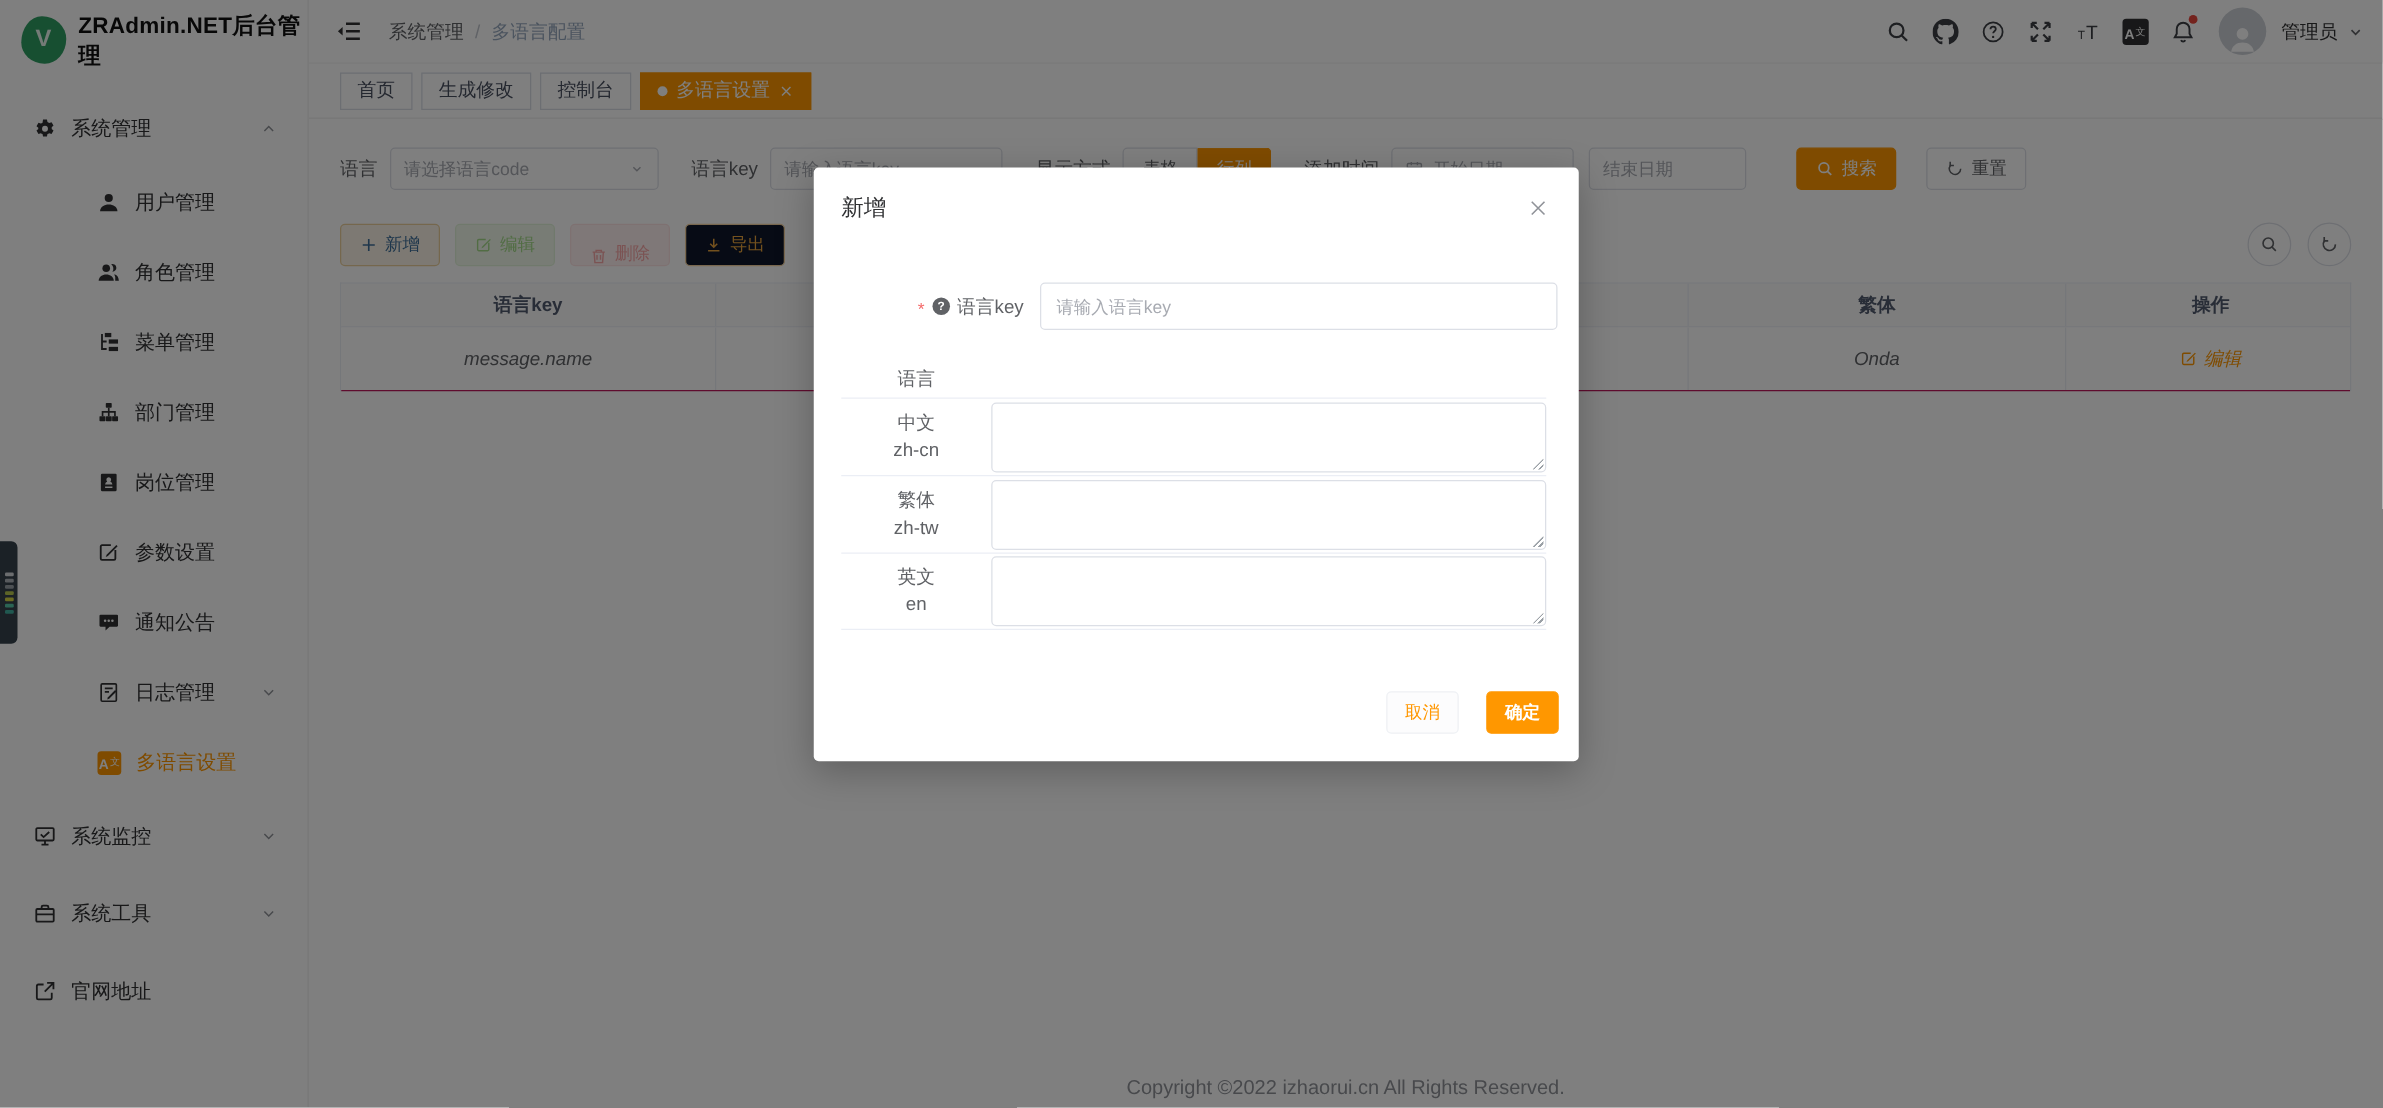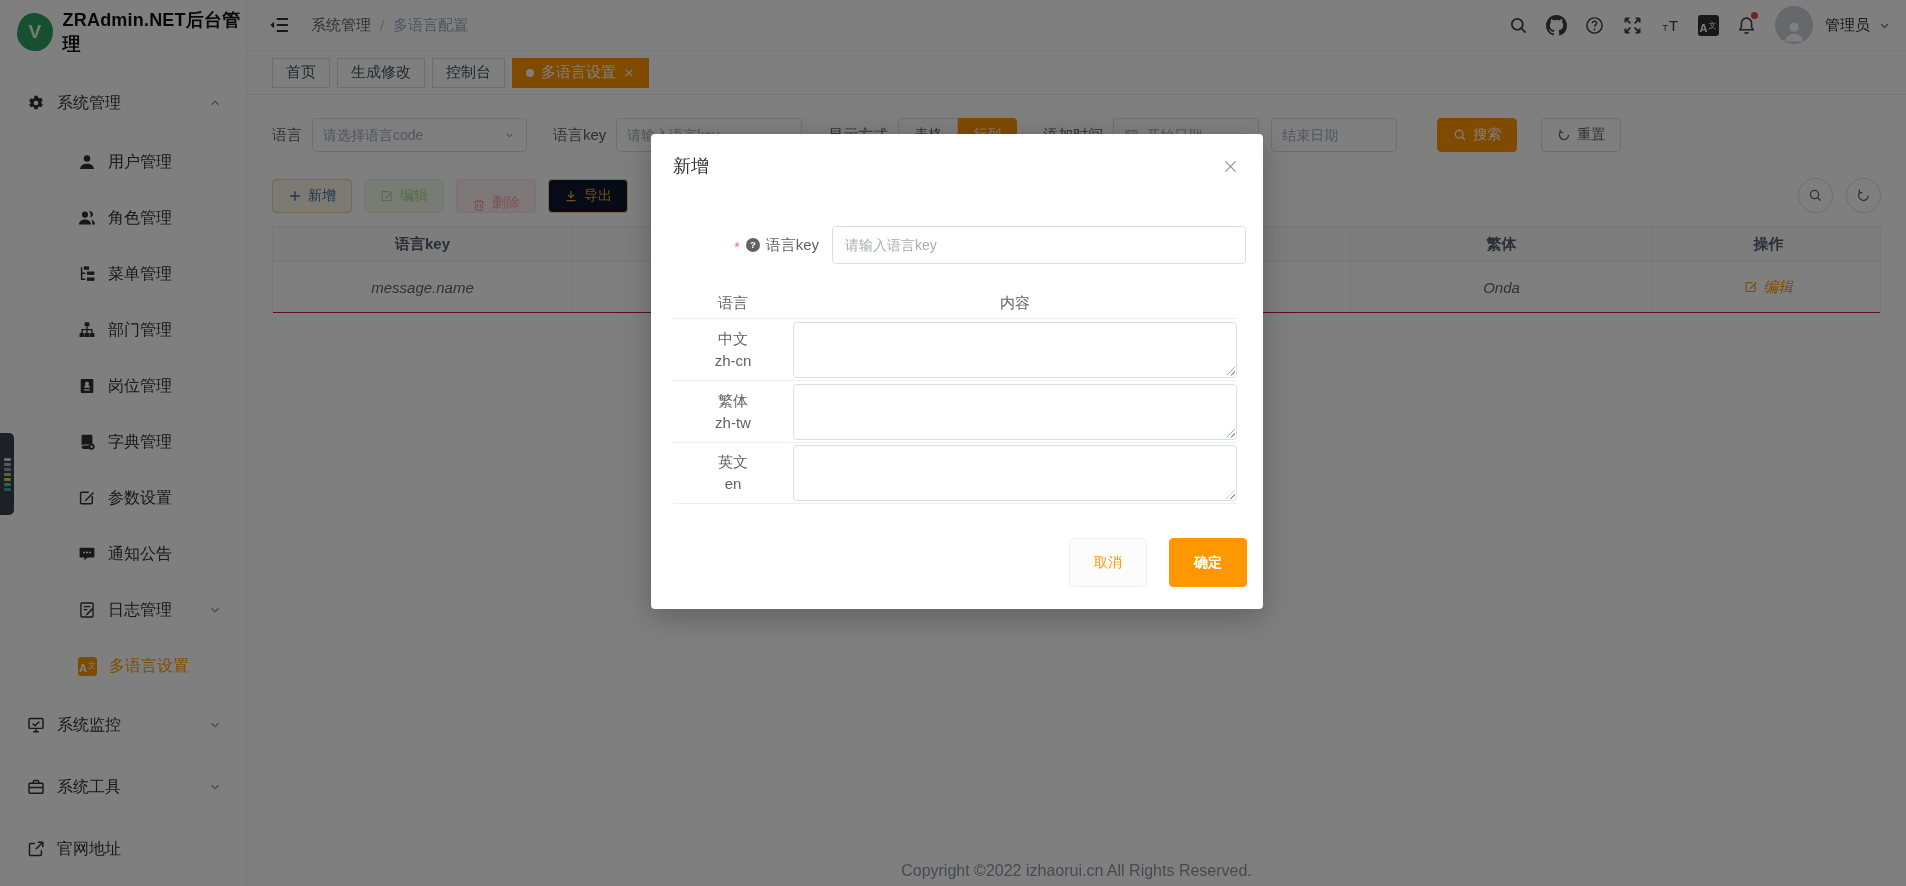--- a/index.html
+++ b/index.html
@@ -121,21 +121,21 @@
   .lt-head { display:flex; height:30px; align-items:center; }
   .lt-col1 { width:120px; text-align:center; }
   .lt-col2 { flex:1; text-align:center; }
   .lt-row { display:flex; align-items:center; height:62px; border-top:1px solid #ebeef5; }
   .lt-row:last-child { border-bottom:1px solid #ebeef5; }
   .lang-name div { line-height:22px; text-align:center; }
   .ta-wrap { position:relative; flex:1; height:56px; }
   .ta-wrap textarea { width:100%; height:56px; border:1px solid #dcdfe6; border-radius:4px; resize:none; outline:none; font-family:inherit; padding:6px 10px; font-size:14px; color:#606266; }
   .ta-corner { position:absolute; right:2px; bottom:2px; width:9px; height:9px; clip-path:polygon(100% 0,100% 100%,0 100%); background:repeating-linear-gradient(135deg, transparent 0 2px, #9aa0a6 2px 3.5px, transparent 3.5px 5.5px, #9aa0a6 5.5px 7px, transparent 7px); pointer-events:none; }
   .modal-footer { position:absolute; right:16px; bottom:22px; display:flex; align-items:center; gap:22px; }
-  .m-btn { height:49px; padding:0 24px; border-radius:4px; font-size:14px; cursor:pointer; display:flex; align-items:center; font-family:Liberation Serif, serif; }
+  .m-btn { height:34px; padding:0 14px; border-radius:4px; font-size:14px; cursor:pointer; display:flex; align-items:center; font-family:Liberation Serif, serif; }
   .m-btn.cancel { background:#fcfcfd; border:1px solid #eef0f4; color:var(--accent); }
   .m-btn.confirm { background:var(--accent); border:1px solid var(--accent); color:#fff; font-weight:bold; }
 </style>
 </head>
 <body>
 
 <div class="app">
 
   <aside class="sidebar">
     <div class="logo-row">
@@ -198,31 +198,20 @@
           <span>部门管理</span>
         </div>
         <div class="menu-item sub">
           <span class="mi-icon">
             <svg viewBox="0 0 16 16" fill="currentColor">
               <rect x="2.4" y="1.8" width="11.2" height="12.4" rx=".8"></rect>
               <path fill="#fff" d="M8 4.2a1.7 1.7 0 011.1 3 2.6 2.6 0 011.5 2.3h-5.2a2.6 2.6 0 011.5-2.3A1.7 1.7 0 018 4.2zM5.4 10.8h5.2v1.1H5.4z"></path>
             </svg>
           </span>
           <span>岗位管理</span>
-        </div>
-        <div class="menu-item sub">
-          <span class="mi-icon">
-            <svg viewBox="0 0 16 16" fill="currentColor">
-              <path d="M4.2 1.6h7.6a1 1 0 011 1v7.6H5.2a2 2 0 00-2 1.2V2.6a1 1 0 011-1z"></path>
-              <path d="M3.2 12.6a1.6 1.6 0 011.6-1.6h8v2.4a.8.8 0 01-.8.8H4.8a1.6 1.6 0 01-1.6-1.6z"></path>
-              <circle cx="12.1" cy="12.3" r="2.7"></circle>
-              <path fill="#fff" d="M12.1 10.7l.45.9 1 .15-.72.7.17 1-.9-.47-.9.47.17-1-.72-.7 1-.15z"></path>
-            </svg>
-          </span>
-          <span>字典管理</span>
         </div>
         <div class="menu-item sub">
           <span class="mi-icon">
             <svg viewBox="0 0 16 16" fill="none" stroke="currentColor" stroke-width="1.3">
               <path d="M9.5 2.8H3.2a.9.9 0 00-.9.9v8.6a.9.9 0 00.9.9h8.6a.9.9 0 00.9-.9V6.2"></path>
               <path d="M6.5 9.6l6.9-6.9.9.9-6.9 6.9-1.6.7z" fill="currentColor" stroke="none"></path>
             </svg>
           </span>
           <span>参数设置</span>
         </div>
@@ -532,21 +521,20 @@
               <text x="8" y="11.4" text-anchor="middle" font-size="9.5" fill="#fff" font-weight="bold" font-family="inherit">?</text>
             </svg>
           </span>
         <span>语言key</span>
       </div>
       <input class="form-input" placeholder="请输入语言key" style="">
     </div>
     <div class="lang-table">
       <div class="lt-head">
         <div class="lt-col1">语言</div>
-        <div class="lt-col2">内容</div>
       </div>
       <div id="lang-rows">
           <div class="lt-row">
             <div class="lt-col1 lang-name">
               <div>中文</div>
               <div>zh-cn</div>
             </div>
             <div class="ta-wrap"><textarea style=""></textarea><span class="ta-corner"></span></div>
           </div>
           <div class="lt-row">

